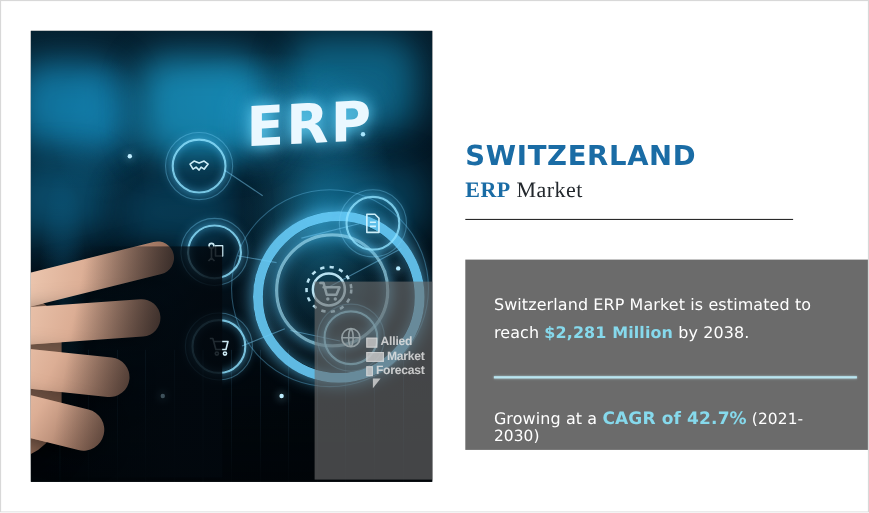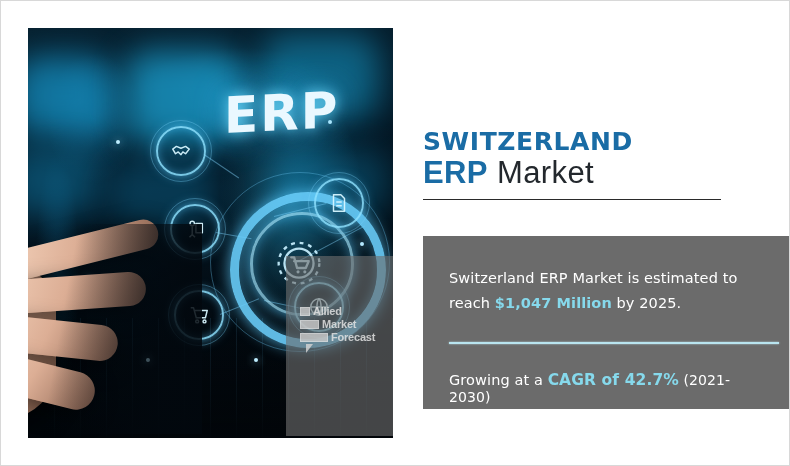--- a/index.html
+++ b/index.html
@@ -193,20 +193,21 @@
   .amr {
     position: absolute;
     left: 299px;
     top: 305px;
     width: 86px;
     opacity: .82;
   }
   .amr-bubble {
     position: relative;
     background: transparent;
+    margin-left: 33px;
   }
   .amr-row {
     display: flex;
     align-items: center;
     gap: 3px;
     margin-bottom: 2px;
   }
   .amr-bar {
     background: #c9c9c9;
     height: 9px;
@@ -241,22 +242,22 @@
   }
   .title-line1 {
     font-family: "DejaVu Sans", sans-serif;
     font-size: 25px;
     font-weight: 700;
     letter-spacing: .6px;
     color: #1a6ca5;
     line-height: 30px;
   }
   .title-line2 {
-    font-family: Liberation Sans, sans-serif;
-    font-size: 31px;
+    font-family: Liberation Serif, serif;
+    font-size: 20px;
     letter-spacing: .4px;
     line-height: 32px;
     color: #23282d;
     font-weight: 400;
   }
   .title-line2 .accent {
     color: #1a6ca5;
     font-weight: 700;
   }
   .rule {
@@ -425,18 +426,18 @@
     </div>
   </div>
 
   <div class="content">
     <div class="title-line1">SWITZERLAND</div>
     <div class="title-line2"><span class="accent">ERP</span><span> Market</span></div>
     <div class="rule"></div>
   </div>
 
   <div class="panel">
-    <div class="stat-text"><span>Switzerland ERP Market is estimated to reach </span><span class="hl">$1,047 Million</span><span> by 2025.</span></div>
+    <div class="stat-text"><span>Switzerland ERP Market is estimated to reach </span><span class="hl">$2,281 Million</span><span> by 2038.</span></div>
     <div class="panel-rule"></div>
     <div class="cagr"><span>Growing at a </span><span class="hl">CAGR of 42.7%</span><span class="years">  (2021-2030)</span></div>
   </div>
 
 </div>
 
 </body></html>

